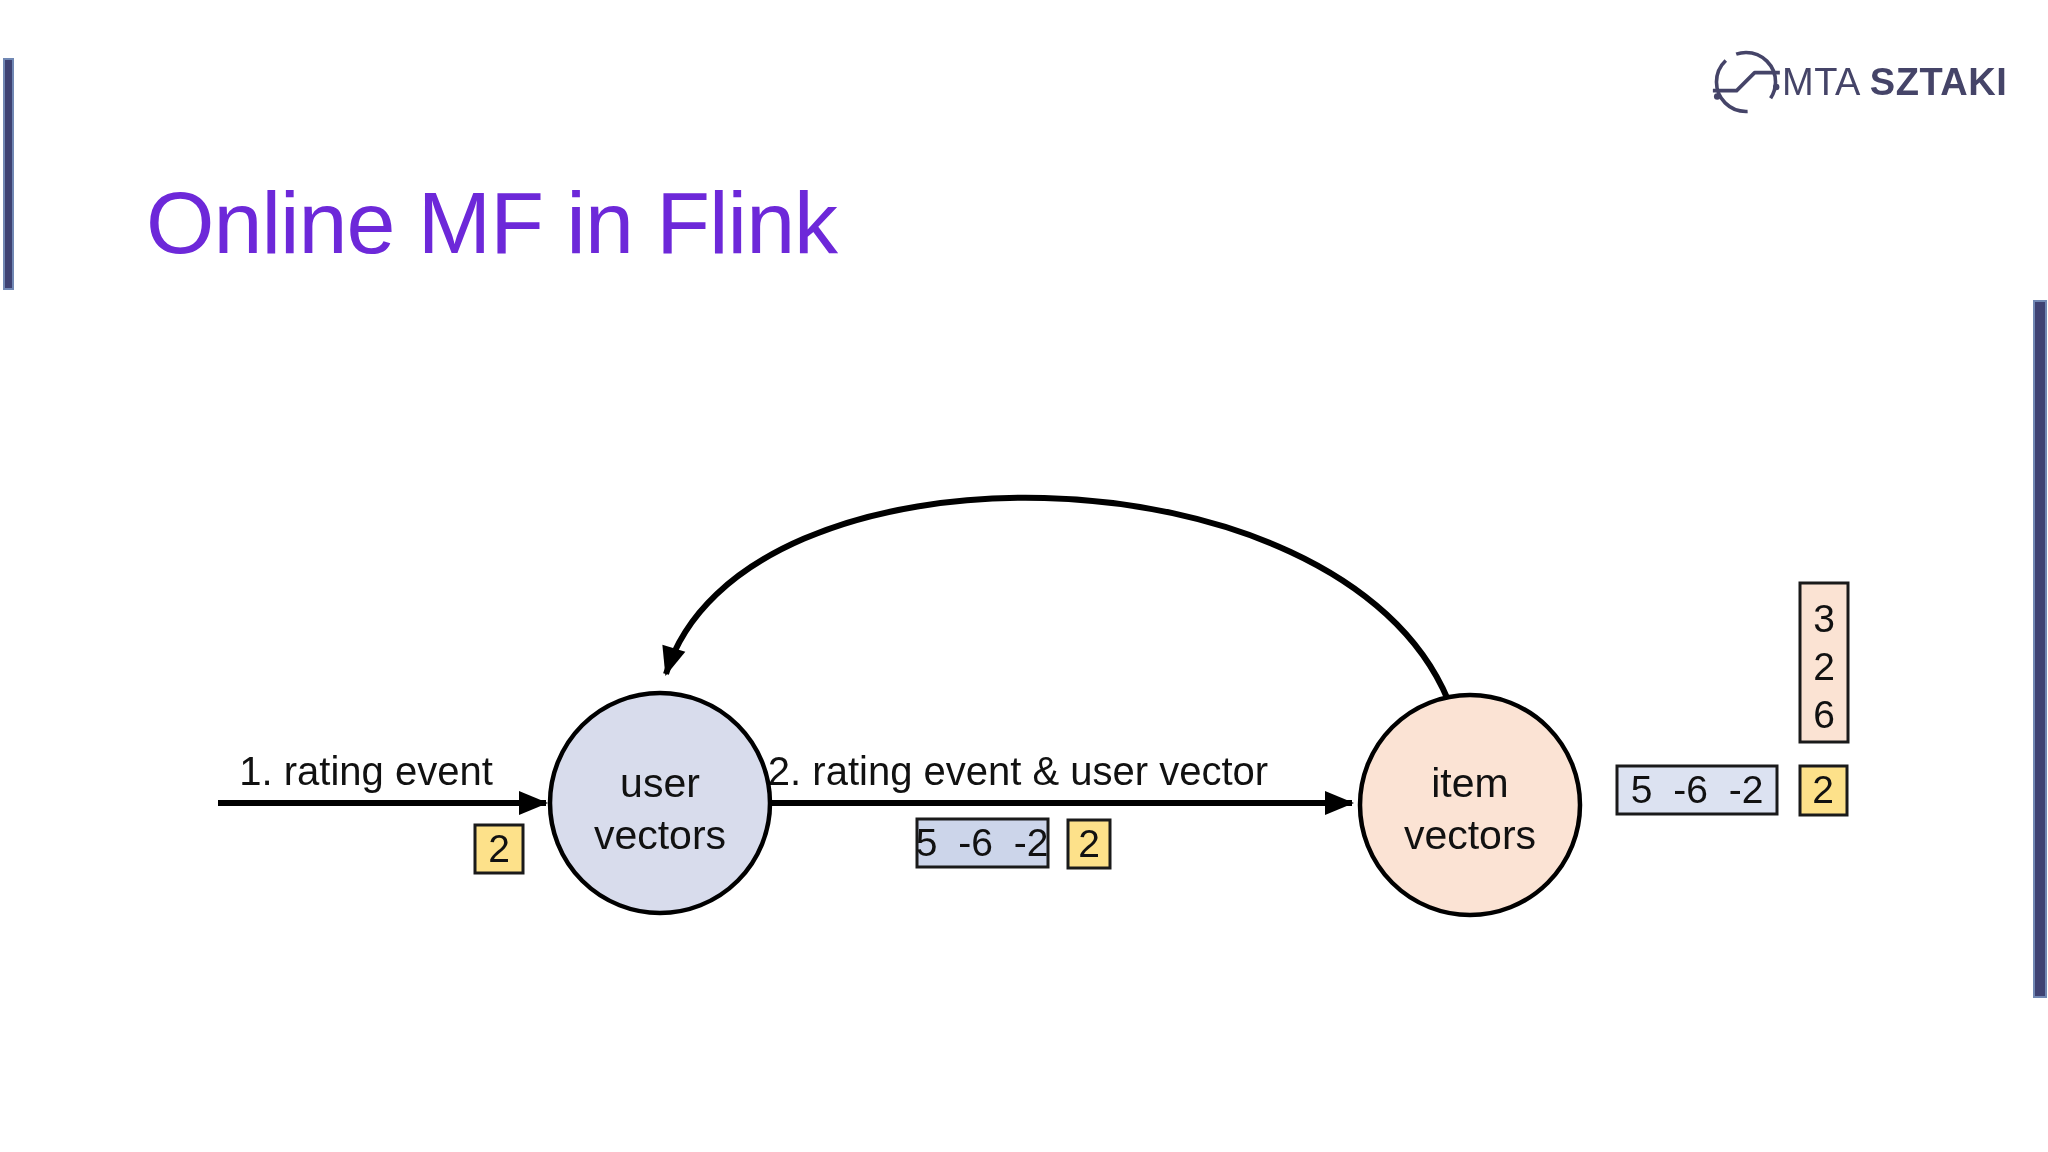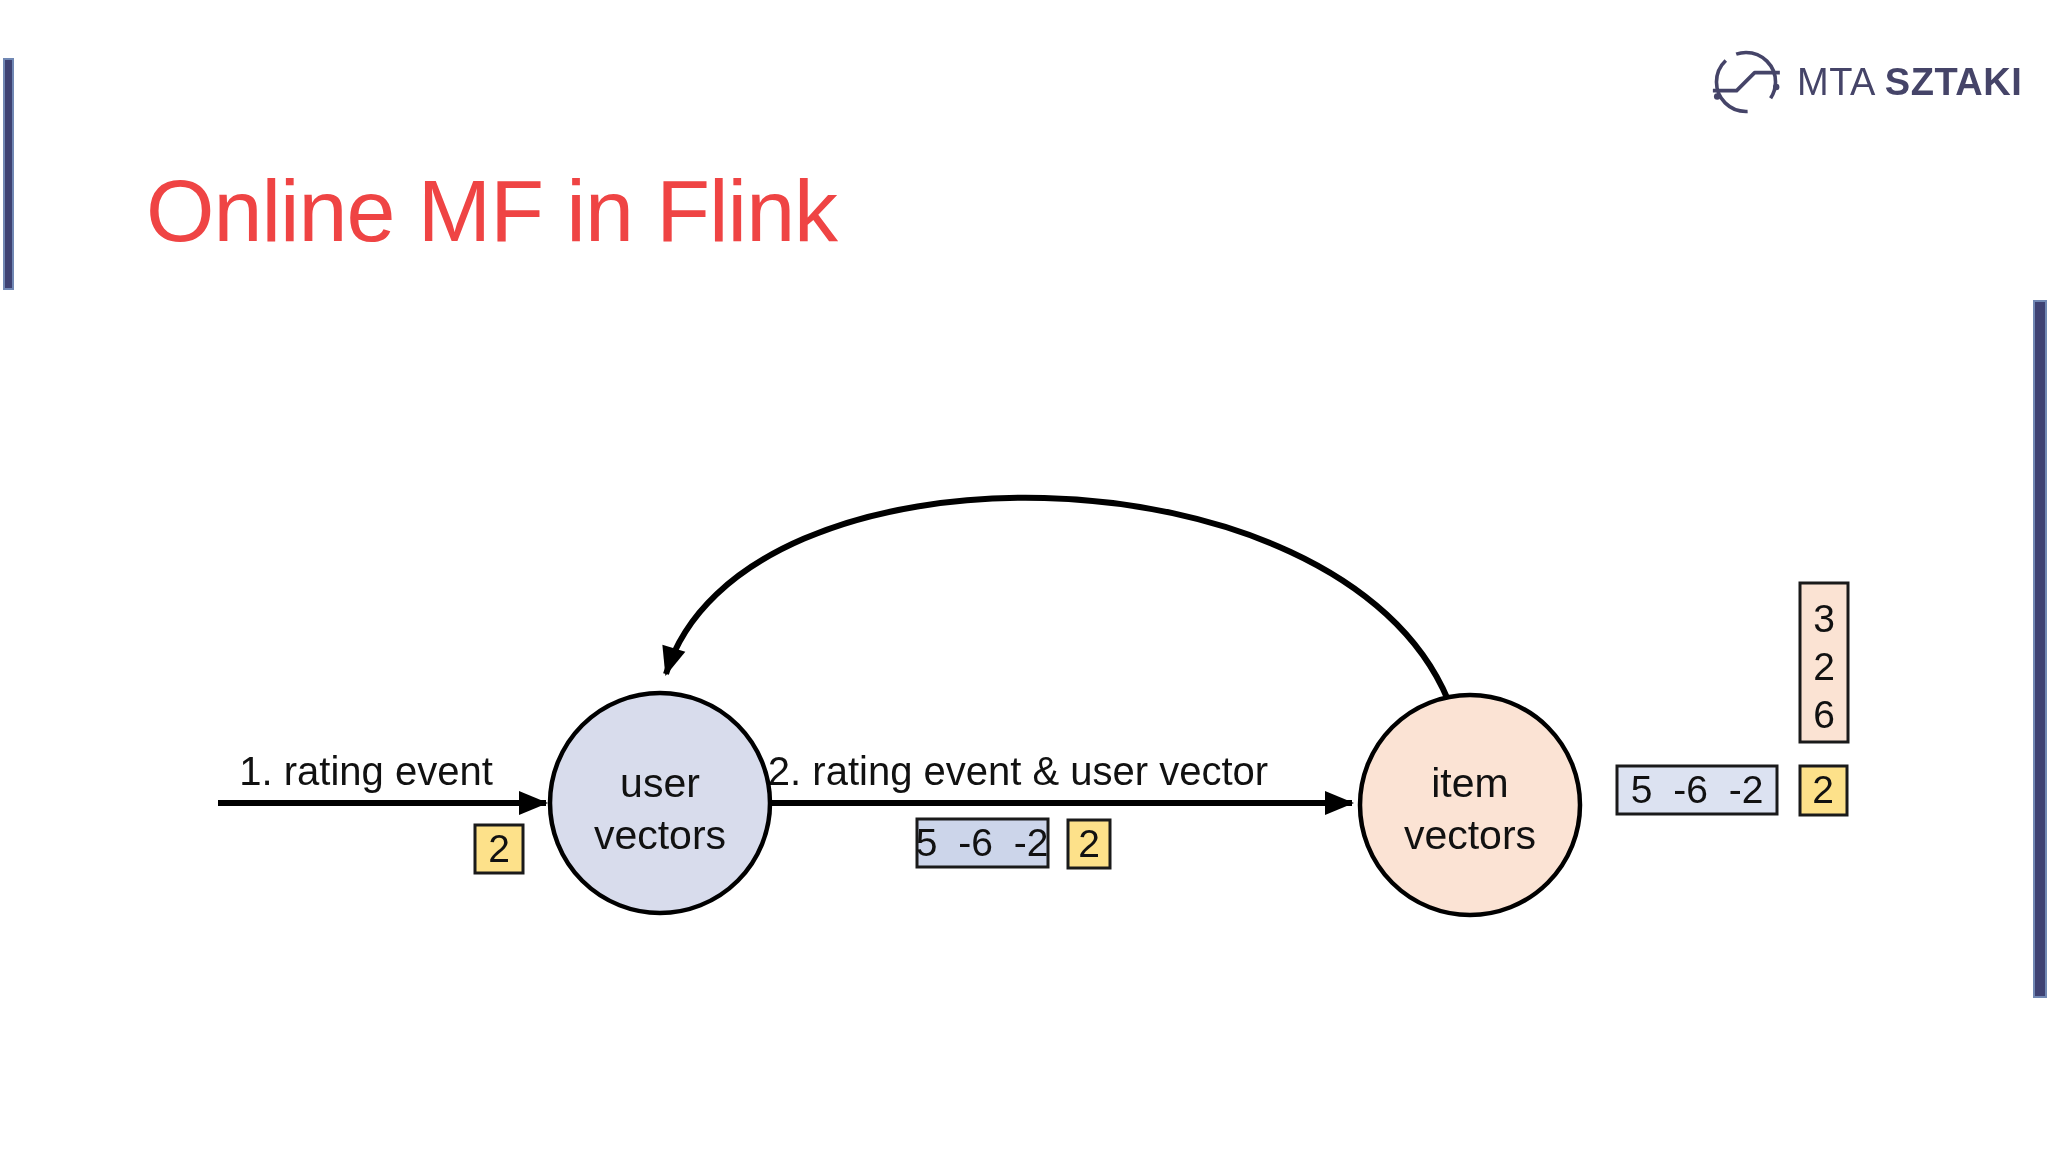--- a/index.html
+++ b/index.html
@@ -9,26 +9,26 @@
     background:#ffffff;
     overflow:hidden;
     font-family:"Liberation Sans",sans-serif;
   }
   
   .vbar{position:absolute;background:#3e4273;border:2px solid #7188b4;box-sizing:border-box;}
   #left-bar{left:3px;top:58px;width:11px;height:232px;}
   #right-bar{left:2033px;top:300px;width:14px;height:698px;}
   
   #page-title{
-    position:absolute;left:146px;top:108px;
+    position:absolute;left:146px;top:120px;
     font-size:88px;font-weight:300;line-height:88px;
-    letter-spacing:-1px;color:#ef4444;white-space:nowrap;
+    letter-spacing:-1px;color:#6d28d9;white-space:nowrap;
   }
   
-  #logo{position:absolute;left:1710px;top:46px;display:flex;align-items:center;gap:15px;}
+  #logo{position:absolute;left:1710px;top:46px;display:flex;align-items:center;}
   #logo svg{display:block;}
   #logo-text{font-size:38px;letter-spacing:0.5px;color:#454468;white-space:nowrap;}
   #logo-text .mta{font-weight:400;}
   #logo-text .sztaki{font-weight:700;}
   
   #diagram{position:absolute;left:0;top:0;width:2048px;height:1152px;}
   .flow-line{stroke:#000;stroke-width:6;fill:none;}
   .node-circle{stroke:#000;stroke-width:4.5;}
   .node-label{font-family:"Liberation Sans",sans-serif;font-size:41px;fill:#111;text-anchor:middle;}
   .arrow-label{font-family:"Liberation Sans",sans-serif;font-size:40px;fill:#111;text-anchor:middle;}

